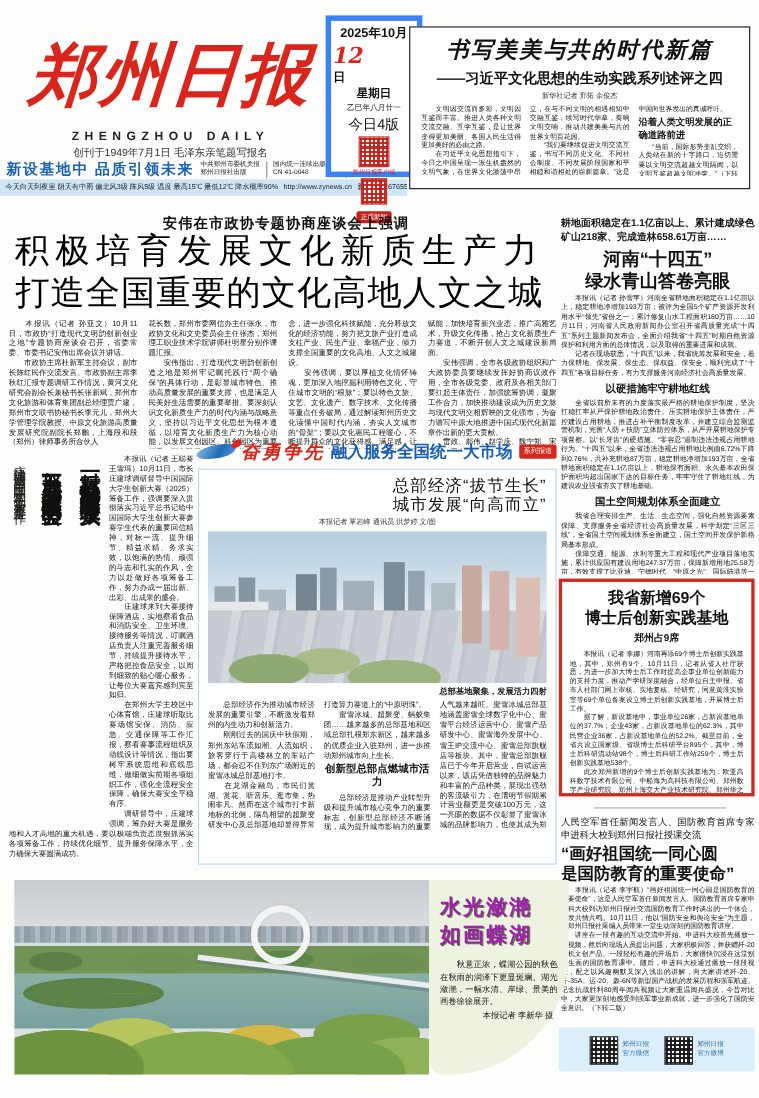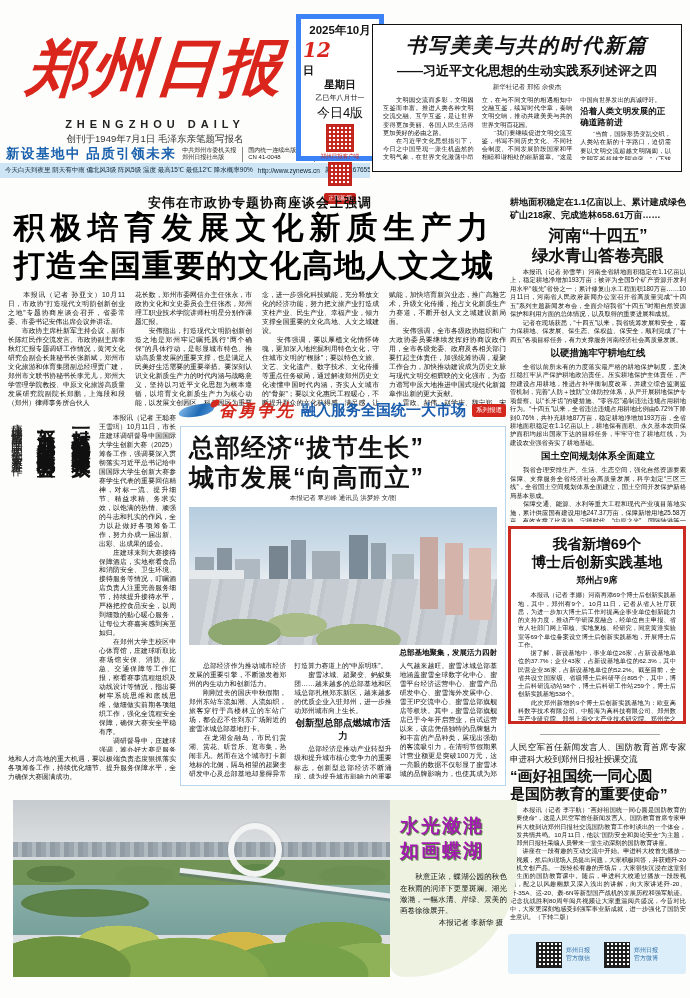--- a/index.html
+++ b/index.html
@@ -60,21 +60,21 @@
   .e-head { font-size:20px; font-weight:900; letter-spacing:2px; text-align:center;font-style:italic; }
   .e-sub { font-size:13px; font-weight:bold; text-align:center; margin-top:3px; }
   .e-by { font-size:6.5px; text-align:center; color:#333; margin:3px 0 4px; }
   .e-cols { display:flex; gap:8px; height:64px; overflow:hidden; }
   .e-col { flex:1; font-size:6.2px; line-height:1.32; }
   .e-inhead { font-size:8.5px; font-weight:bold; line-height:1.3; margin:2px 0; }
 
   
   .lead-kicker { left:0; top:194px; width:508px; text-align:center;
     font-size:13px; font-weight:bold; letter-spacing:1px;padding-left:12px; }
-  .lead-h { left:0; width:508px; text-align:center; font-weight:700;
+  .lead-h { left:0; width:508px; text-align:center; font-weight:400;
     font-size:31px; line-height:1.15; color:#000; }
   .lead-h1 { top:210px; letter-spacing:6px; }
   .lead-h2 { top:248px; letter-spacing:1px; }
   .lead-body { left:8px; top:290px; width:498px; height:118px;
     display:flex; gap:10px; overflow:hidden; }
   .lead-col { flex:1; font-size:6.8px; line-height:1.33; }
 
   
   .left-art { left:8px; top:414px; width:168px; height:376px; }
   .la-top { display:flex; height:338px; gap:5px; }
@@ -92,33 +92,33 @@
     background:linear-gradient(100deg,#7db6e6,#1f6ab5 60%,#4e93d4);
     transform:skewX(-28deg) rotate(-6deg); position:relative; }
   .swoosh::after { content:""; position:absolute; right:-3px; top:-3px; width:8px; height:8px;
     border-radius:50%; background:#d4281e; }
   .b-script { font-family:"DejaVu Serif", serif; font-style:italic; font-weight:900;
     font-size:17px; color:#d4281e; letter-spacing:2px; white-space:nowrap; }
   .b-main { font-size:15px; font-weight:900; color:#1a5dae; white-space:nowrap; }
   .b-tag { background:#d4281e; color:#fff; font-size:6.5px; padding:2px 4px; border-radius:2px; white-space:nowrap; }
   .midbox { left:180px; top:426px; width:326px; height:360px;
     border:1px solid #b9d6ec; padding:6px 8px; background:#fff; }
-  .mb-h { font-size:25px; font-weight:700; text-align:left; line-height:1.18; letter-spacing:1px; }
+  .mb-h { font-size:15px; font-weight:400; text-align:right; line-height:1.18; letter-spacing:1px; }
   .mb-by { font-size:6.5px; text-align:center; color:#333; margin-top:2px; }
   .cityphoto { position:relative; width:100%; height:138px; margin-top:4px; overflow:hidden;
     background:linear-gradient(180deg,#b5cddf 0%,#d3e0ea 38%,#e6ecf1 52%); }
   .bld { position:absolute; }
   .cp-ground { position:absolute; left:0; top:52%; width:100%; height:48%;
     background:
       radial-gradient(ellipse 60px 24px at 18% 82%, #8fa871 0 60%, transparent 61%),
       radial-gradient(ellipse 70px 26px at 55% 92%, #9db27c 0 60%, transparent 61%),
       radial-gradient(ellipse 50px 20px at 35% 70%, #a9bb87 0 60%, transparent 61%),
       repeating-linear-gradient(100deg, #c6ccd1 0 22px, #d3d8dc 22px 30px, #bfc5cb 30px 34px); }
   .mb-cap { font-size:7.5px; font-weight:bold; text-align:right; margin:3px 0 3px; }
-  .mb-cols { display:flex; gap:8px; height:118px; overflow:hidden; }
+  .mb-cols { display:flex; gap:8px; height:118px; overflow:hidden;justify-content:flex-end; }
   .mb-col { flex:1; font-size:6.8px; line-height:1.33; }
   .mb-inhead { font-size:9.5px; font-weight:bold; text-align:center; margin:2px 0; }
 
   
   .hn-kicker { left:510px; top:196px; width:176px; font-size:9px; font-weight:bold;
     line-height:1.45; }
   .hn-h { left:510px; width:176px; text-align:center; font-size:16.5px; font-weight:900; }
   .hn-h1 { top:225px; } .hn-h2 { top:245px; }
   .hn-body { left:510px; top:268px; width:176px; height:254px; overflow:hidden; }
   .hn-p { font-size:6.3px; line-height:1.34; }

